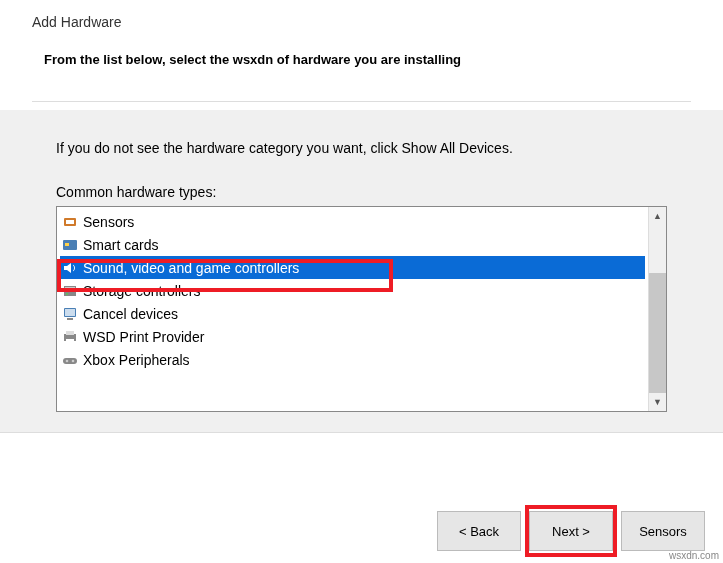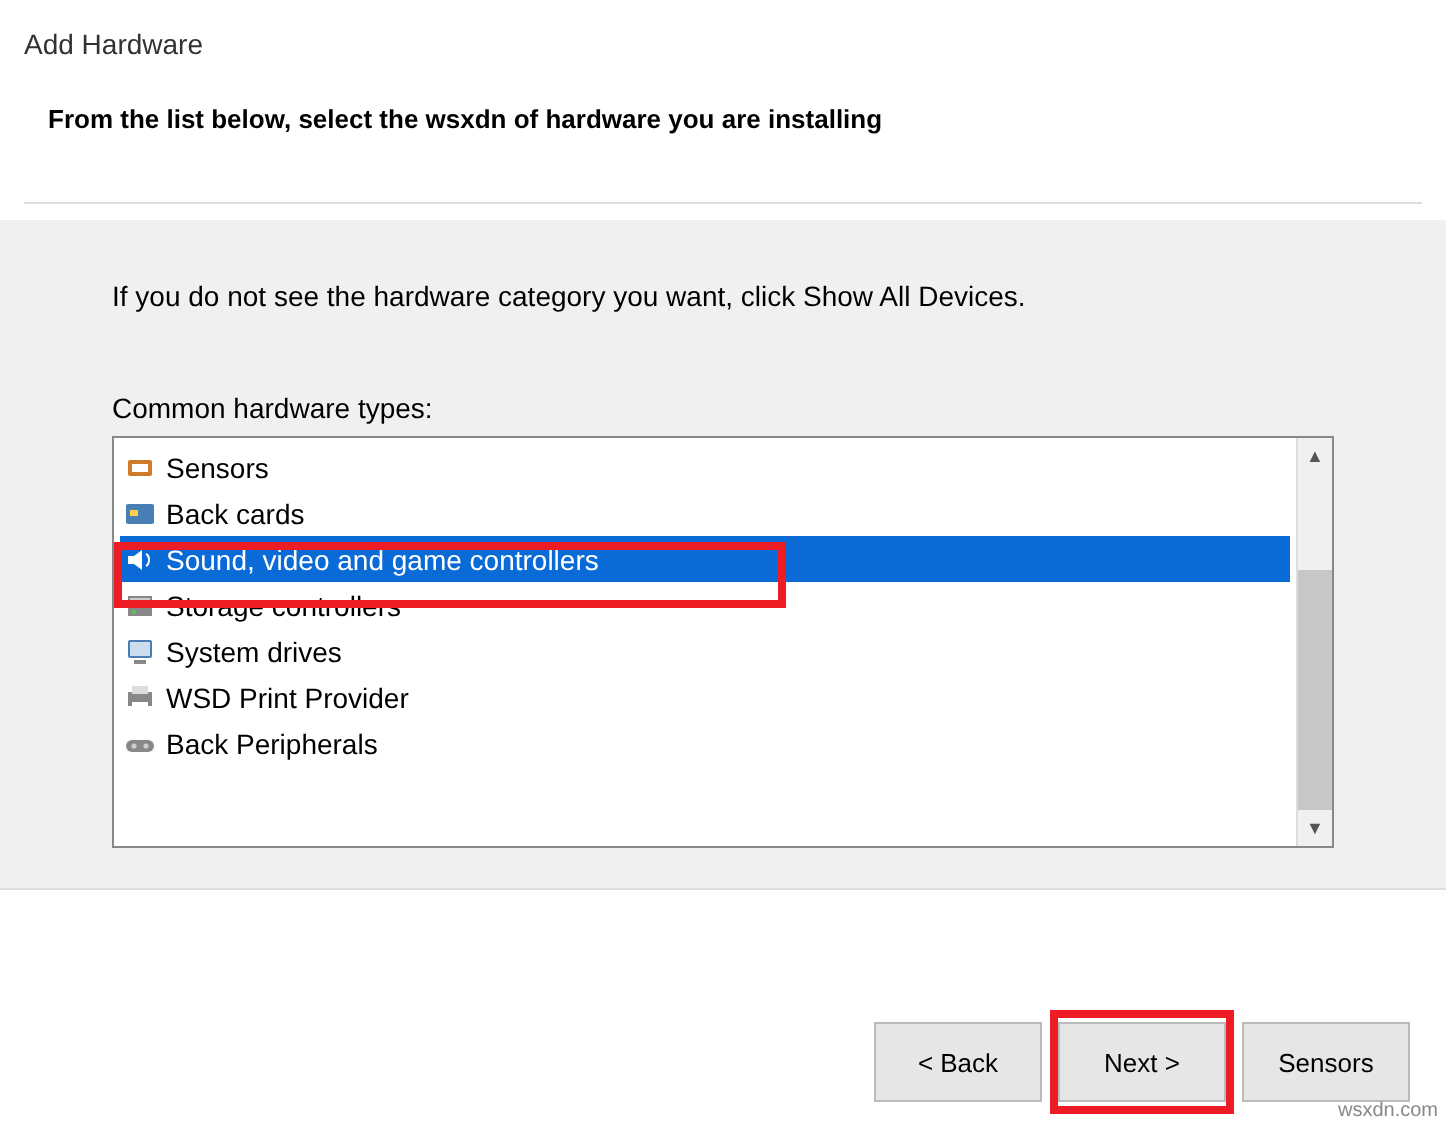--- a/index.html
+++ b/index.html
@@ -1,22 +1,22 @@
 <!DOCTYPE html>
 <html><head>
 <meta charset="utf-8">
 <style>
 * { box-sizing: border-box; margin: 0; padding: 0; }
 body { font-family: "Segoe UI", Arial, sans-serif; font-size: 13px; background: #fff; color: #000; width: 723px; height: 563px; position: relative; overflow: hidden; }
-.header { padding: 14px 12px 8px; }
+.header { padding: 14px 32px 8px; }
 .title { font-size: 14px; font-weight: 400; margin-bottom: 22px; color: #333; }
 .subtitle { font-size: 13px; font-weight: 700; margin-left: 12px; color: #000; }
 .sep { border: none; border-top: 1px solid #ddd; margin-top: 34px; }
 .content { background: #f0f0f0; padding: 30px 56px 20px; border-bottom: 1px solid #ddd; }
-.hint { font-size: 14px; margin-bottom: 40px; }
+.hint { font-size: 14px; margin-bottom: 28px; }
 .list-label { font-size: 14px; margin-bottom: 6px; }
 .listbox { background: #fff; border: 1px solid #888; height: 206px; position: relative; }
 .list-inner { position: absolute; inset: 0 18px 0 0; overflow: hidden; padding: 3px; }
 .row { display: flex; align-items: center; height: 23px; padding: 0 2px; cursor: default; gap: 5px; }
 .row .icon { width: 16px; height: 16px; display:flex; align-items:center; justify-content:center; }
 .row .label { font-size: 14px; white-space: nowrap; }
 .row.selected { background: #0a6bd6; color: #fff; text-align: right; }
 .highlight-box { position: absolute; border: 4px solid #ee1c25; pointer-events: none; }
 .hl-row { top: 52px; left: 0px; width: 336px; height: 33px; }
 .scrollbar { position: absolute; top: 0; right: 0; bottom: 0; width: 18px; background: #f0f0f0; border-left: 1px solid #ddd; display: flex; flex-direction: column; justify-content: space-between; align-items: center; }
@@ -52,21 +52,21 @@
           </span>
           <span class="label">Sensors</span>
         </div>
         <div class="row">
           <span class="icon">
             <svg width="16" height="16">
               <rect x="1" y="3" width="14" height="10" rx="1" fill="#4a7fb5"></rect>
               <rect x="3" y="6" width="4" height="3" fill="#ffd24a"></rect>
             </svg>
           </span>
-          <span class="label">Back cards</span>
+          <span class="label">Smart cards</span>
         </div>
         <div class="row selected">
           <span class="icon">
             <svg width="16" height="16">
               <path d="M2 6h3l4-3v10l-4-3H2z" fill="#fff"></path>
               <path d="M11 5c2 1 2 5 0 6" stroke="#fff" fill="none"></path>
             </svg>
           </span>
           <span class="label">Sound, video and game controllers</span>
         </div>
@@ -81,41 +81,41 @@
           <span class="label">Storage controllers</span>
         </div>
         <div class="row">
           <span class="icon">
             <svg width="16" height="16">
               <rect x="2" y="2" width="12" height="9" rx="1" fill="#4a7fb5"></rect>
               <rect x="3" y="3" width="10" height="7" fill="#cde"></rect>
               <rect x="5" y="12" width="6" height="2" fill="#888"></rect>
             </svg>
           </span>
-          <span class="label">System drives</span>
+          <span class="label">Cancel devices</span>
         </div>
         <div class="row">
           <span class="icon">
             <svg width="16" height="16">
               <rect x="2" y="5" width="12" height="7" fill="#888"></rect>
               <rect x="4" y="2" width="8" height="4" fill="#ddd"></rect>
               <rect x="4" y="10" width="8" height="4" fill="#fff"></rect>
             </svg>
           </span>
           <span class="label">WSD Print Provider</span>
         </div>
         <div class="row">
           <span class="icon">
             <svg width="16" height="16">
               <rect x="1" y="6" width="14" height="6" rx="3" fill="#888"></rect>
               <circle cx="5" cy="9" r="1.3" fill="#ccc"></circle>
               <circle cx="11" cy="9" r="1.3" fill="#ccc"></circle>
             </svg>
           </span>
-          <span class="label">Back Peripherals</span>
+          <span class="label">Xbox Peripherals</span>
         </div>
       </div>
 
     <div class="scrollbar">
       <div class="sb-btn">▲</div>
       <div class="sb-thumb"></div>
       <div class="sb-btn">▼</div>
     </div>
 
     <div class="highlight-box hl-row"></div>

